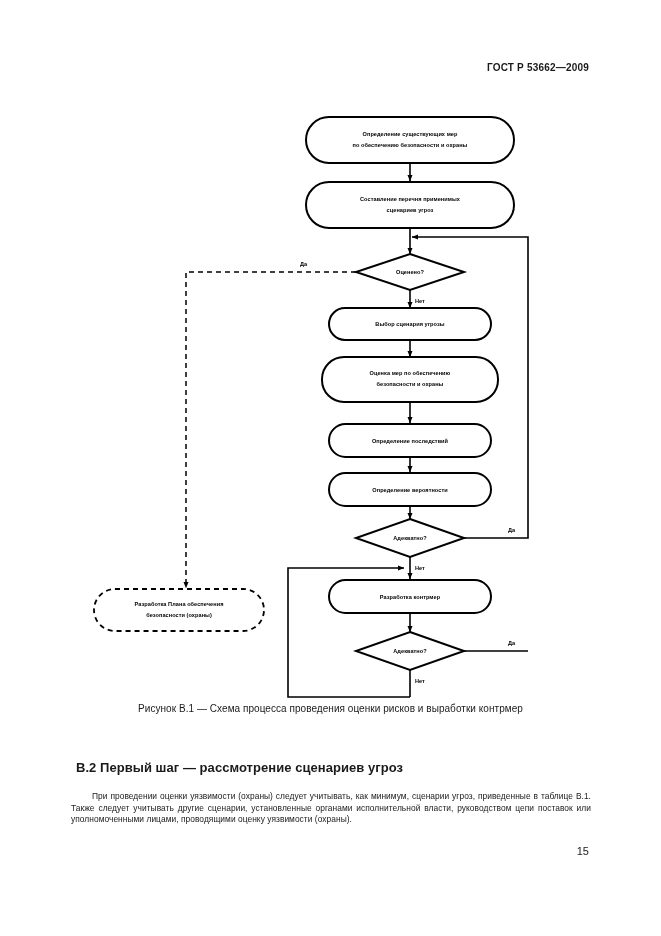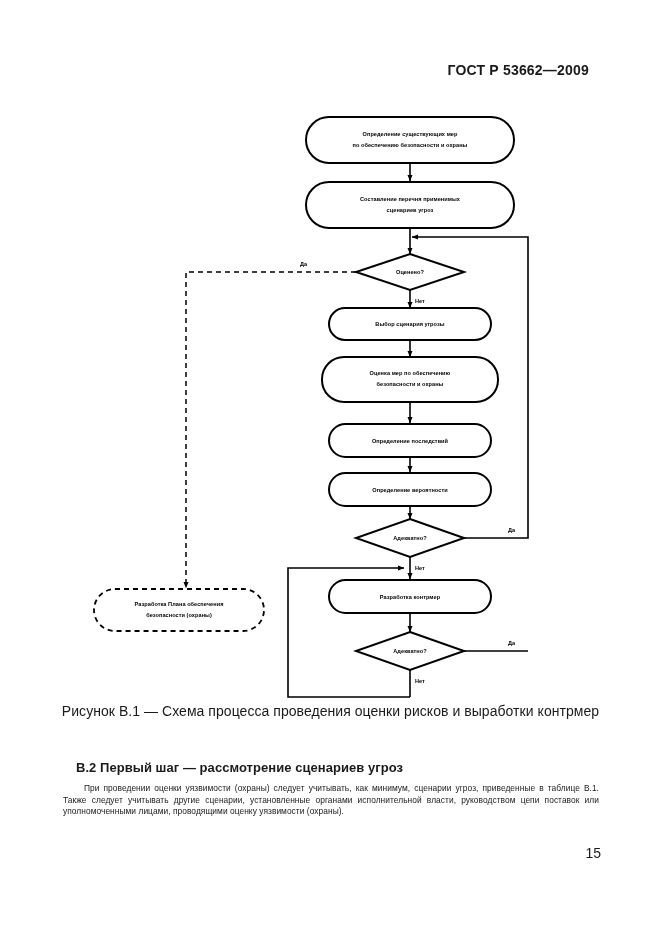--- a/index.html
+++ b/index.html
@@ -4,58 +4,58 @@
 <style>
   html,body{margin:0;padding:0;background:#fff;}
   body{
     width:661px;height:936px;position:relative;overflow:hidden;
     font-family:"Liberation Sans", sans-serif;color:#1a1a1a;
   }
   .page{position:absolute;inset:0;}
 
   .doc-header{
     position:absolute; top:62px; right:72px;
-    font-size:14px; font-weight:bold; letter-spacing:.2px;
+    font-size:10px; font-weight:bold; letter-spacing:.2px;
     white-space:nowrap;
   }
 
   .figure{
     position:absolute; left:0; top:100px; width:661px; height:620px;
   }
   .figure svg{display:block;}
 
   .fc-text{
     font-family:"Liberation Sans", sans-serif;
     font-size:5.6px; font-weight:bold; text-anchor:middle;
     fill:#000; letter-spacing:.05px;
   }
   .fc-label{
     font-family:"Liberation Sans", sans-serif;
     font-size:5.6px; font-weight:bold; fill:#000;
   }
 
   .fig-caption{
     position:absolute; top:703px; left:0; width:661px;
-    text-align:center; font-size:14px; letter-spacing:.05px;
+    text-align:center; font-size:10px; letter-spacing:.05px;
   }
 
   .body-block{
     position:absolute; top:760px; left:55px; width:552px;
   }
   .sec-head{
     font-size:13px; font-weight:bold; margin:0 0 2px 21px; letter-spacing:.05px;
   }
   .para{
-    font-size:8.4px; line-height:11.6px; margin:8px; text-align:justify;
+    font-size:8.4px; line-height:11.6px; margin:16px; text-align:justify;
     text-indent:21px; letter-spacing:.05px;
   }
 
   .page-num{
-    position:absolute; top:845px; right:60px;
-    font-size:14px;
+    position:absolute; top:845px; right:72px;
+    font-size:11px;
     margin-left:31px;
   }
 </style>
 </head>
 <body>
 
 <div class="page">
 
   <div class="doc-header">ГОСТ Р 53662—2009</div>
 

